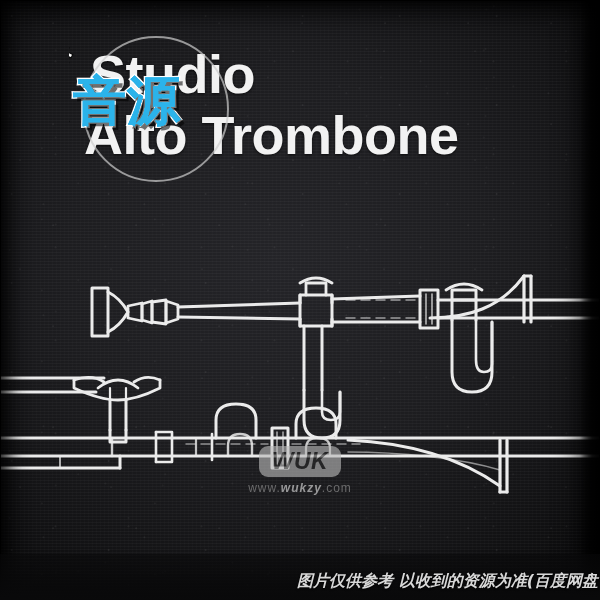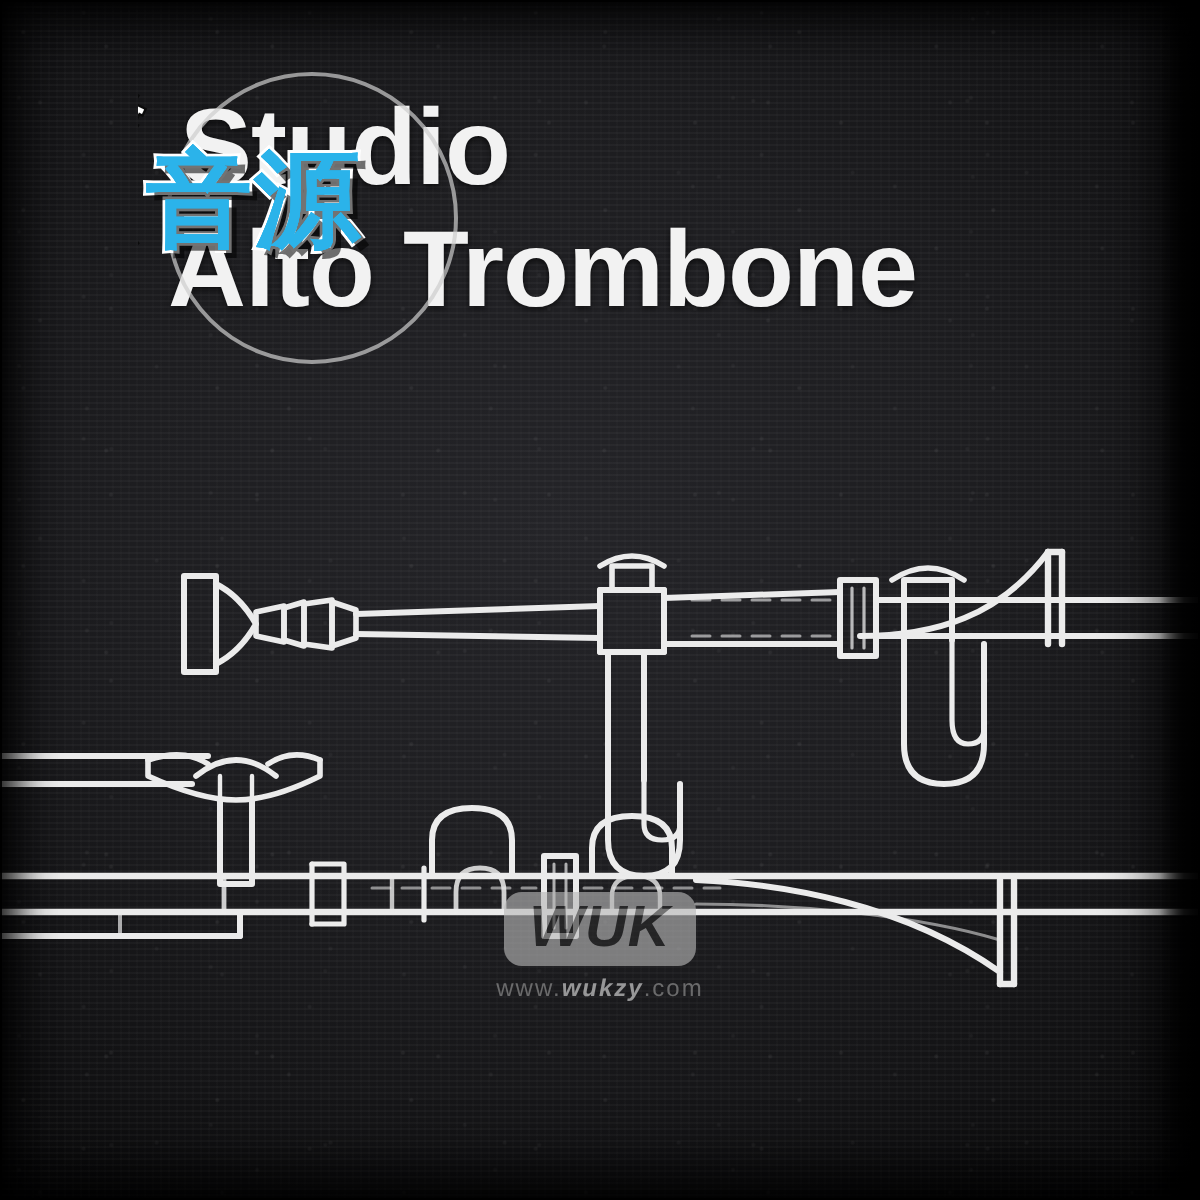--- a/index.html
+++ b/index.html
@@ -201,21 +201,21 @@
   }
   .wuk-badge {
     display: inline-block;
     background: #b9b9b9;
     border-radius: 9px;
     padding: 3px 13px 4px 13px;
     color: #2a2a2a;
     font-family: "Liberation Sans", sans-serif;
     font-weight: bold;
     font-style: italic;
-    font-size: 29px;
+    font-size: 23px;
     letter-spacing: 0.5px;
     line-height: 1.05;
   }
   .wuk-url {
     margin-top: 4px;
     color: #9a9a9a;
     font-family: "Liberation Sans", sans-serif;
     font-size: 12px;
     letter-spacing: 1px;
   }
@@ -375,15 +375,18 @@
       </svg>
       <div class="stamp-cn">音源</div>
       <div class="stamp-cn-under">音源</div>
     </div>
 
     <div class="wuk-wrap">
       <div class="wuk-badge">WUK</div>
       <div class="wuk-url"><span>www.</span><b>wukzy</b><span>.com</span></div>
     </div>
 
+    <div class="notice-bar">
+      <div class="notice-text">图片仅供参考 以收到的资源为准(百度网盘</div>
+    </div>
 
   </div>
 </div>
 
 </body></html>

